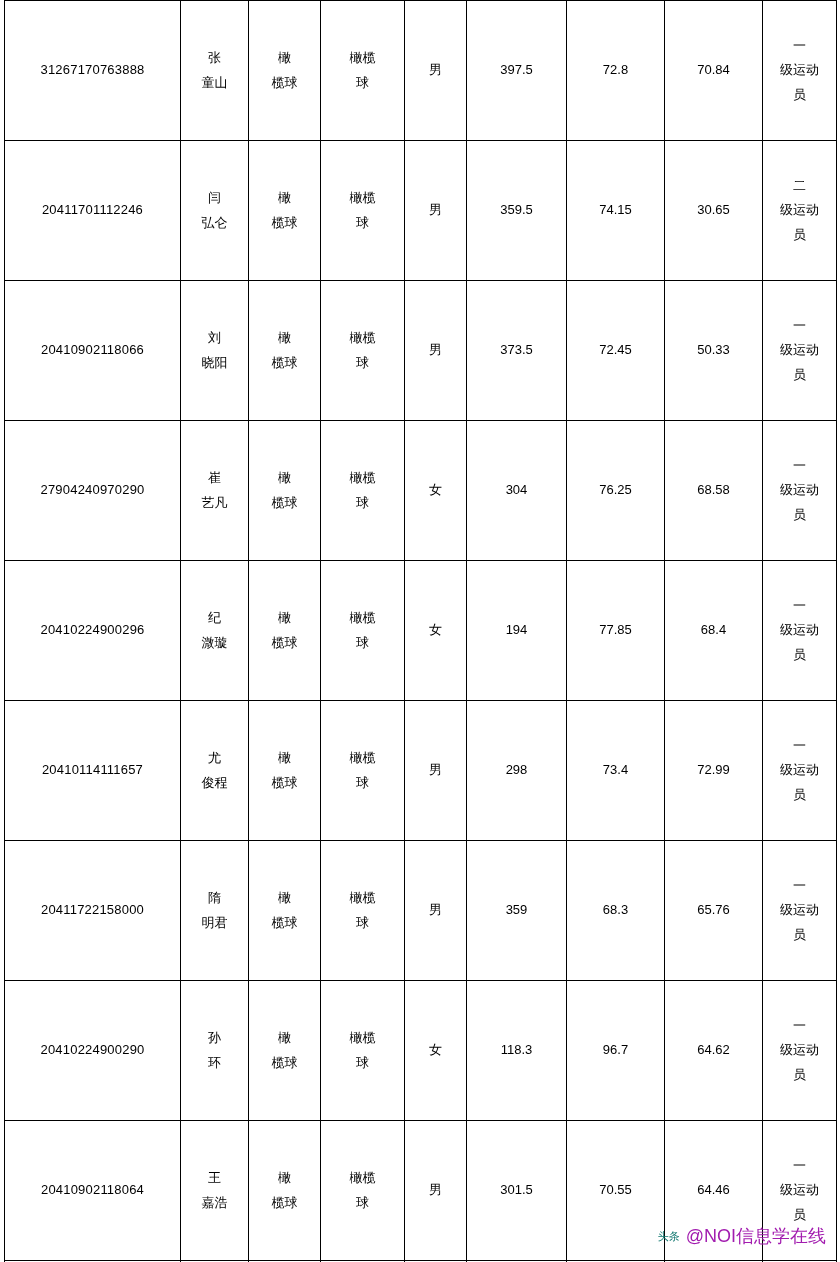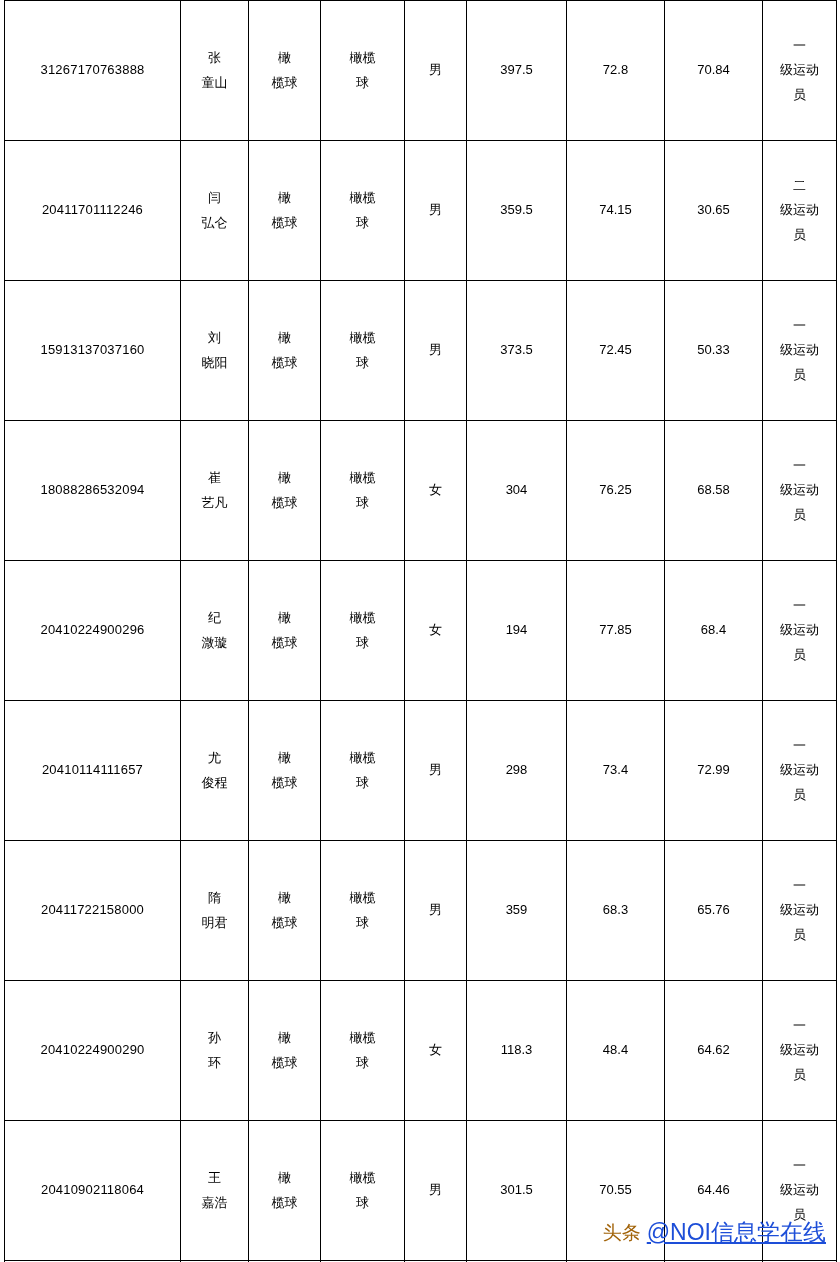--- a/index.html
+++ b/index.html
@@ -85,28 +85,27 @@
     bottom: 14px;
     display: flex;
     align-items: center;
     gap: 6px;
     font-size: 17px;
     color: #8a8a8a;
     font-family: "Liberation Sans", sans-serif;
     white-space: nowrap;
   }
   .watermark .wm-logo {
-    font-size: 19px;
-    color: #a16207;
+    font-size: 11px;
+    color: #0f766e;
     letter-spacing: 0px;
   }
   .watermark .wm-text {
-    font-size: 23px;
-    color: #1d4ed8;
-    text-decoration: underline;
+    font-size: 18px;
+    color: #a21caf;
   }
 </style>
 </head>
 <body>
 
 <div class="sheet">
 
   <table class="grid">
     <colgroup>
       <col class="c-id">
@@ -181,21 +180,21 @@
         <td class="level-cell">
           <span class="stack">
             <span>二</span>
             <span>级运动</span>
             <span>员</span>
           </span>
         </td>
       </tr>
 
       <tr class="data-row">
-        <td class="id-cell">15913137037160</td>
+        <td class="id-cell">20410902118066</td>
         <td class="name-cell">
           <span class="stack">
             <span>刘</span>
             <span>晓阳</span>
           </span>
         </td>
         <td class="proj-cell">
           <span class="stack">
             <span>橄</span>
             <span>榄球</span>
@@ -214,21 +213,21 @@
         <td class="level-cell">
           <span class="stack">
             <span>一</span>
             <span>级运动</span>
             <span>员</span>
           </span>
         </td>
       </tr>
 
       <tr class="data-row">
-        <td class="id-cell">18088286532094</td>
+        <td class="id-cell">27904240970290</td>
         <td class="name-cell">
           <span class="stack">
             <span>崔</span>
             <span>艺凡</span>
           </span>
         </td>
         <td class="proj-cell">
           <span class="stack">
             <span>橄</span>
             <span>榄球</span>
@@ -367,21 +366,21 @@
           </span>
         </td>
         <td class="event-cell">
           <span class="stack">
             <span>橄榄</span>
             <span>球</span>
           </span>
         </td>
         <td class="sex-cell">女</td>
         <td class="score-cell">118.3</td>
-        <td class="score-cell">48.4</td>
+        <td class="score-cell">96.7</td>
         <td class="score-cell">64.62</td>
         <td class="level-cell">
           <span class="stack">
             <span>一</span>
             <span>级运动</span>
             <span>员</span>
           </span>
         </td>
       </tr>
 

